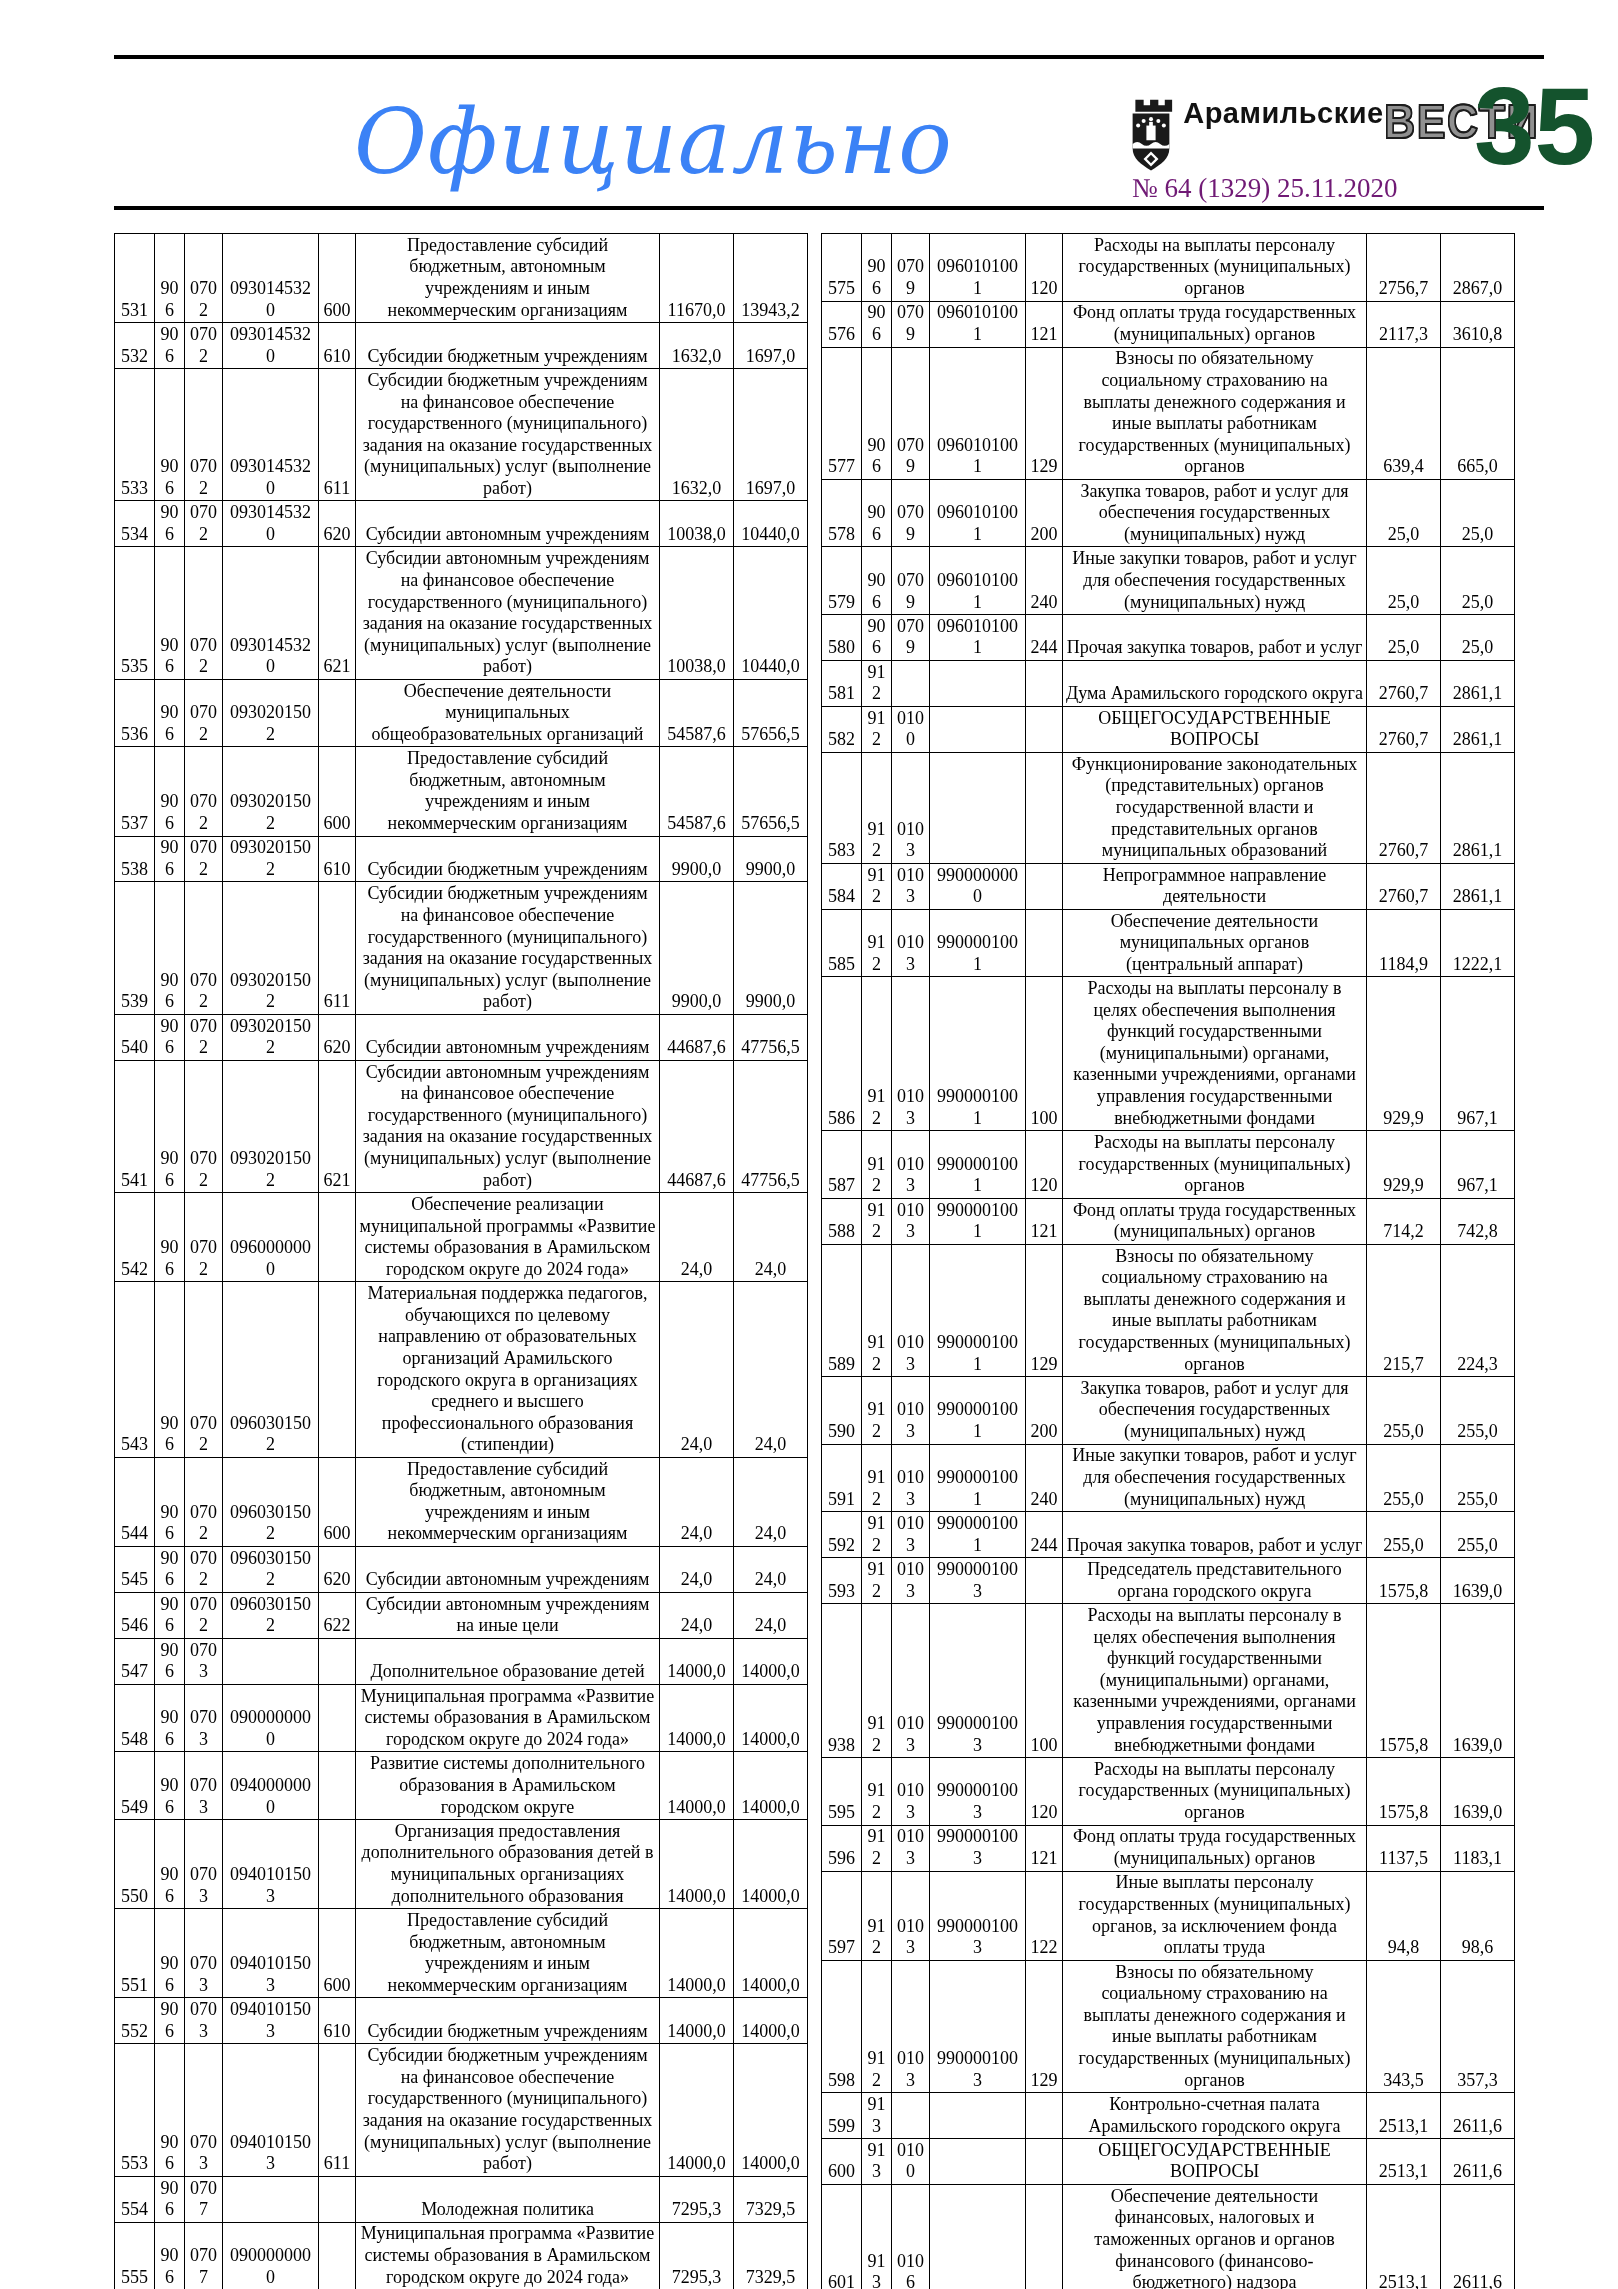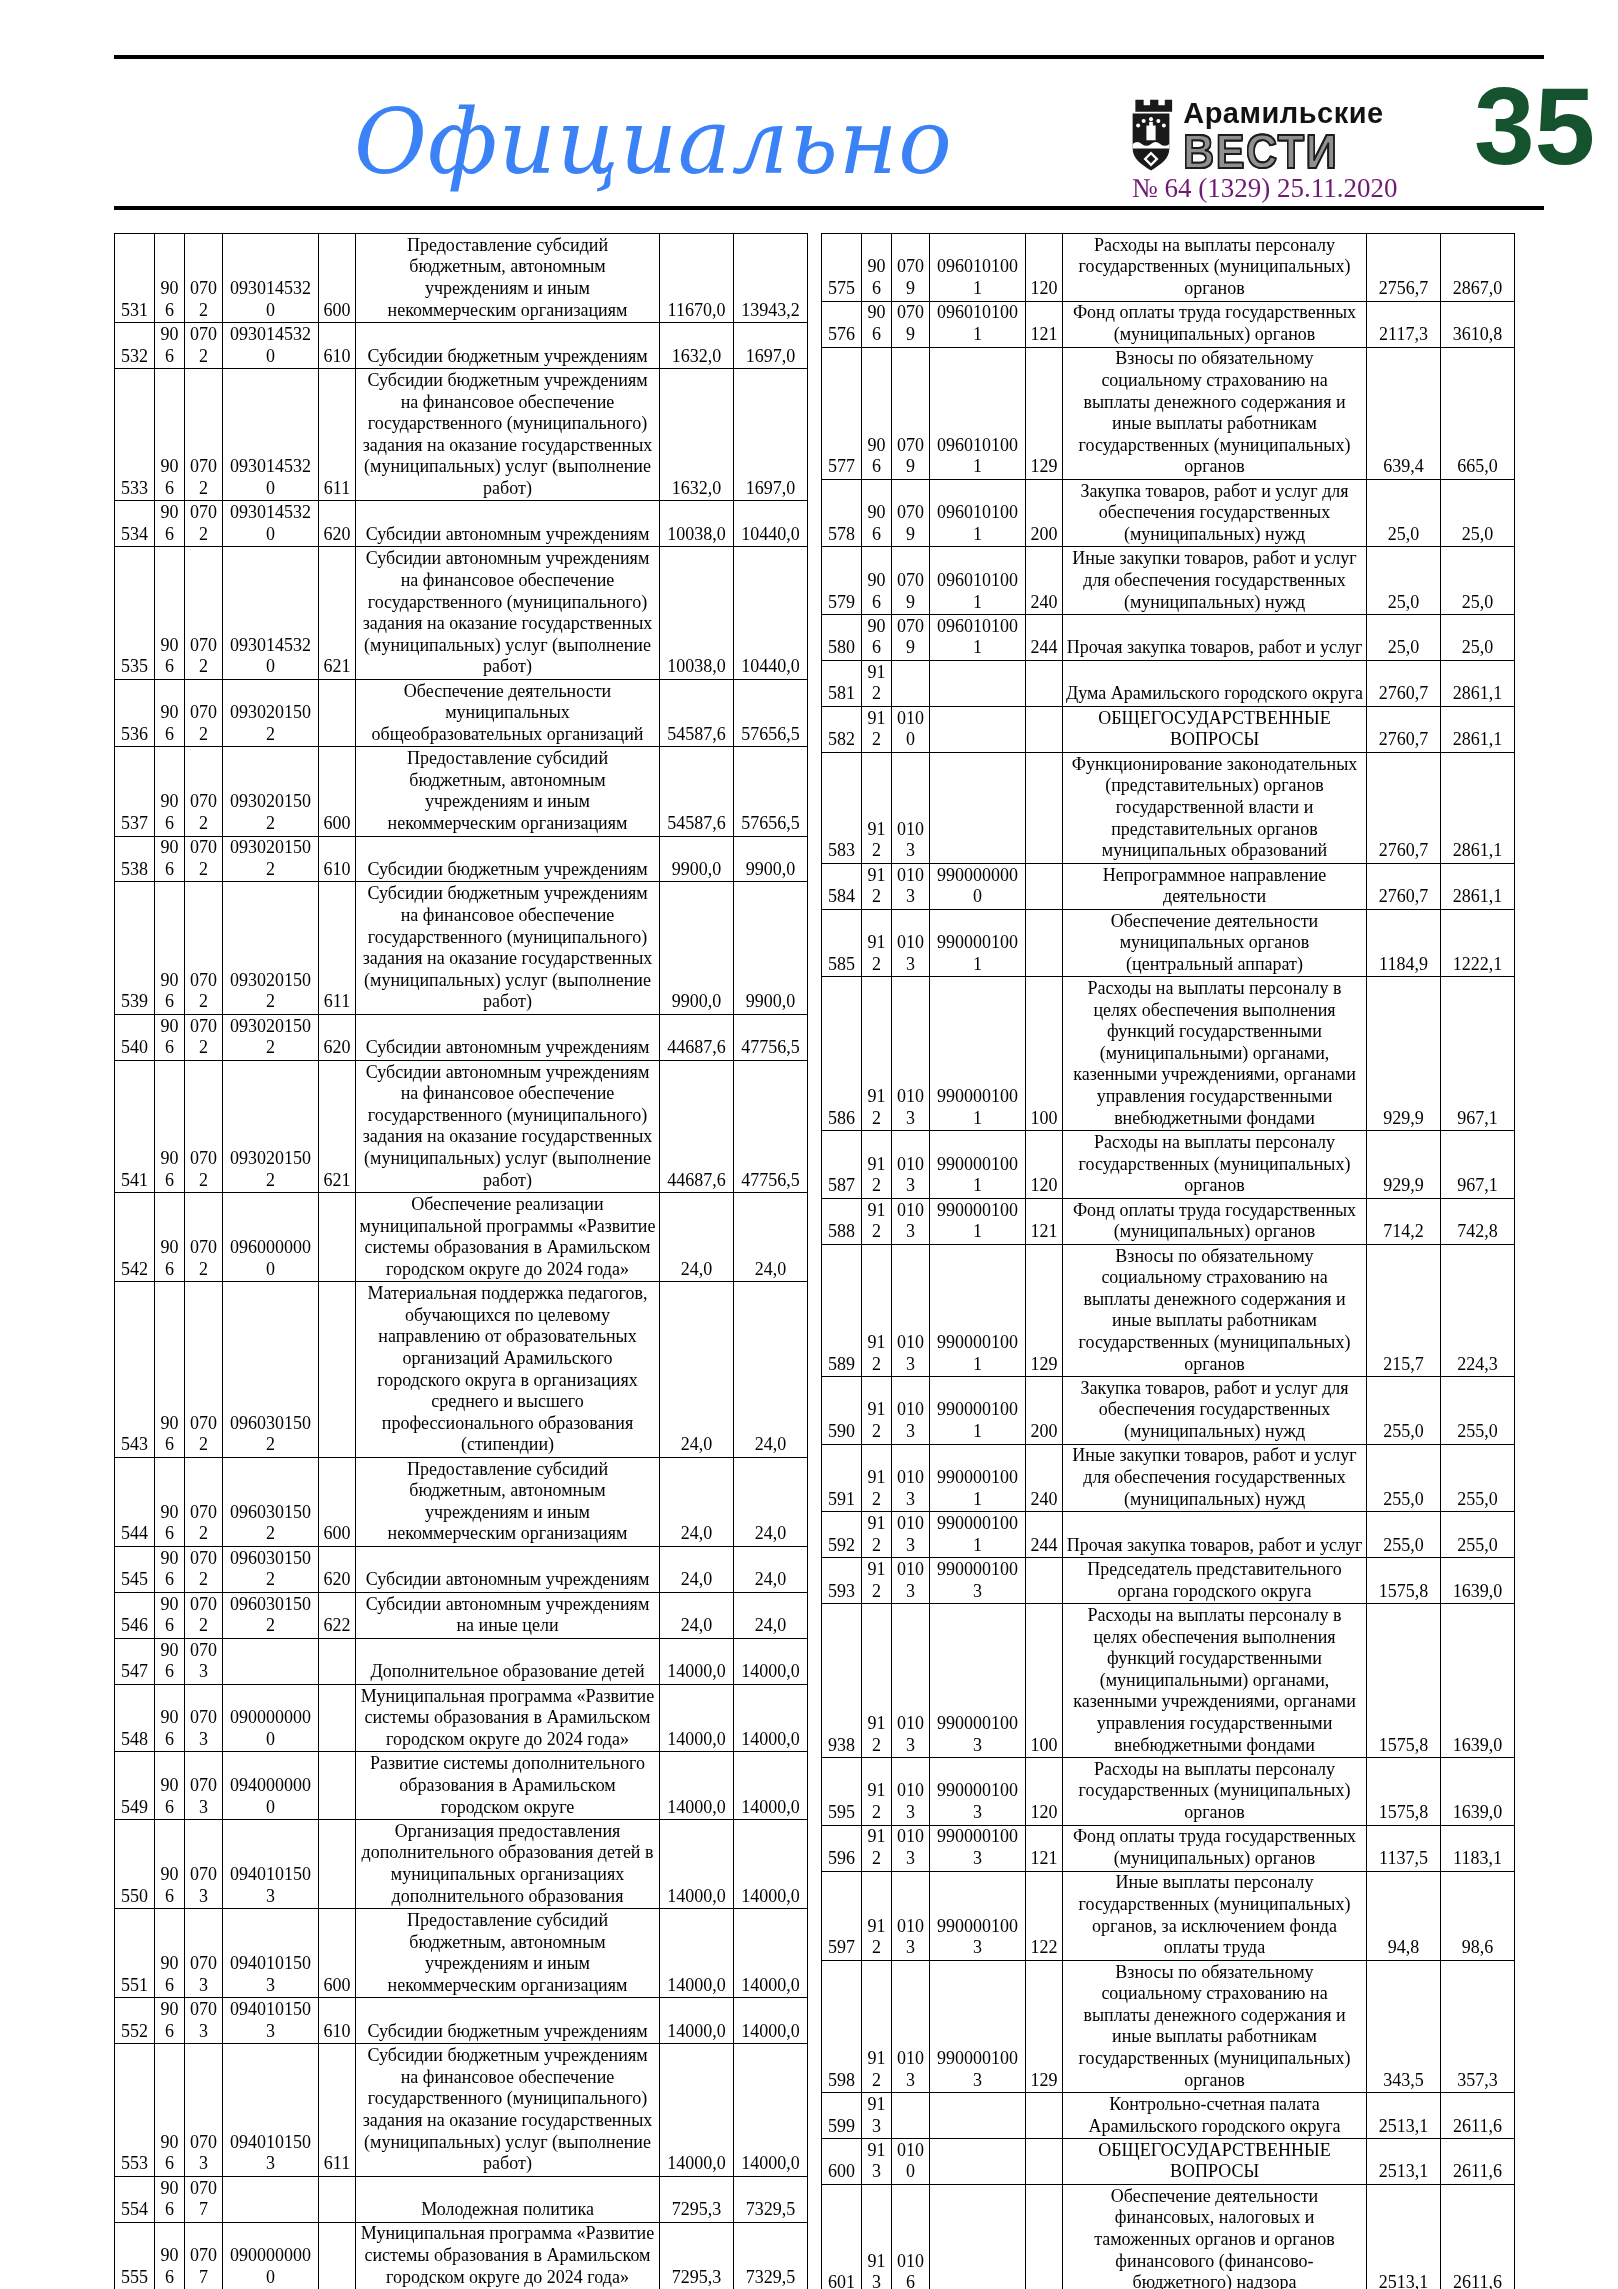--- a/index.html
+++ b/index.html
@@ -20,21 +20,21 @@
     font-family:"DejaVu Serif", serif;
     font-style:italic;font-weight:500;
     font-size:89px;line-height:1;
     letter-spacing:0.9px;
     color:#3b82f6;
     white-space:nowrap;
   }
 
   .brand{position:absolute;left:1128px;top:98px;display:flex;align-items:flex-start;}
   .crest{flex:0 0 auto;}
-  .brand-text{margin-left:9.2px;display:flex;flex-direction:column;}
+  .brand-text{margin-left:9.2px;display:flex;flex-direction:row;}
   .brand-top{
     font-family:"Liberation Sans", sans-serif;
     font-weight:bold;font-size:29px;line-height:1.05;
     color:#121212;letter-spacing:0.5px;white-space:nowrap;
   }
   .brand-bottom{
     font-family:"Liberation Sans", sans-serif;
     font-weight:bold;font-size:49px;line-height:0.95;
     color:#909090;
     -webkit-text-stroke:1.8px #1c1c1c;

